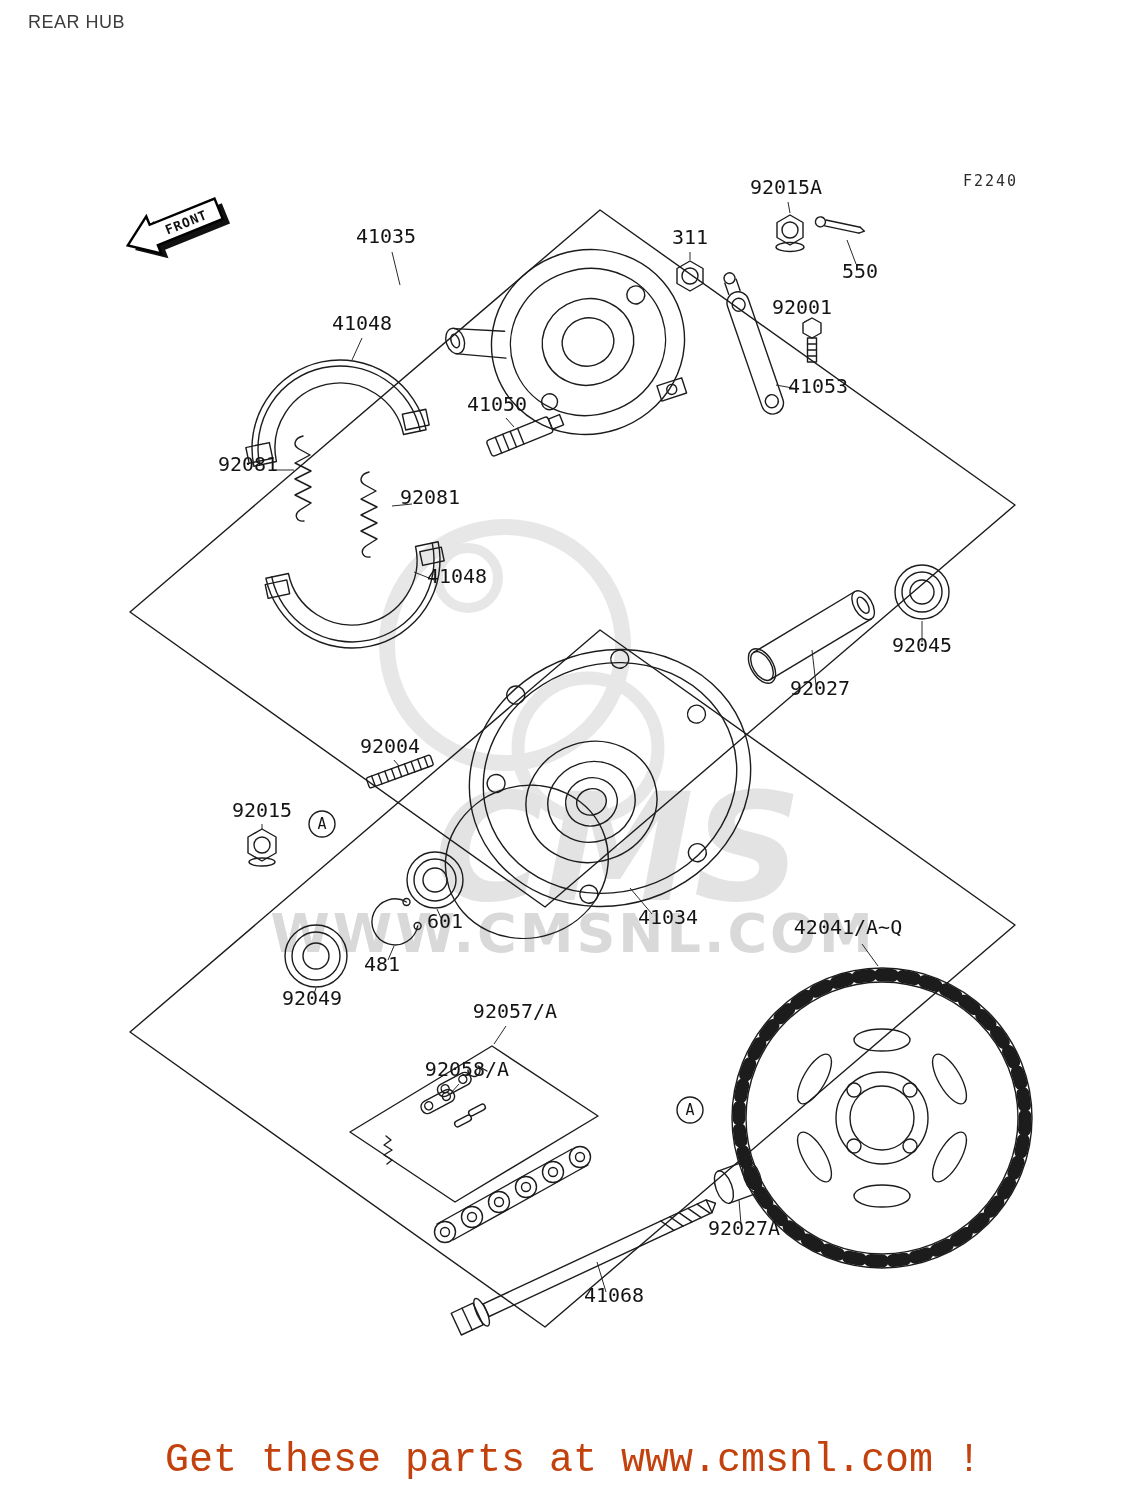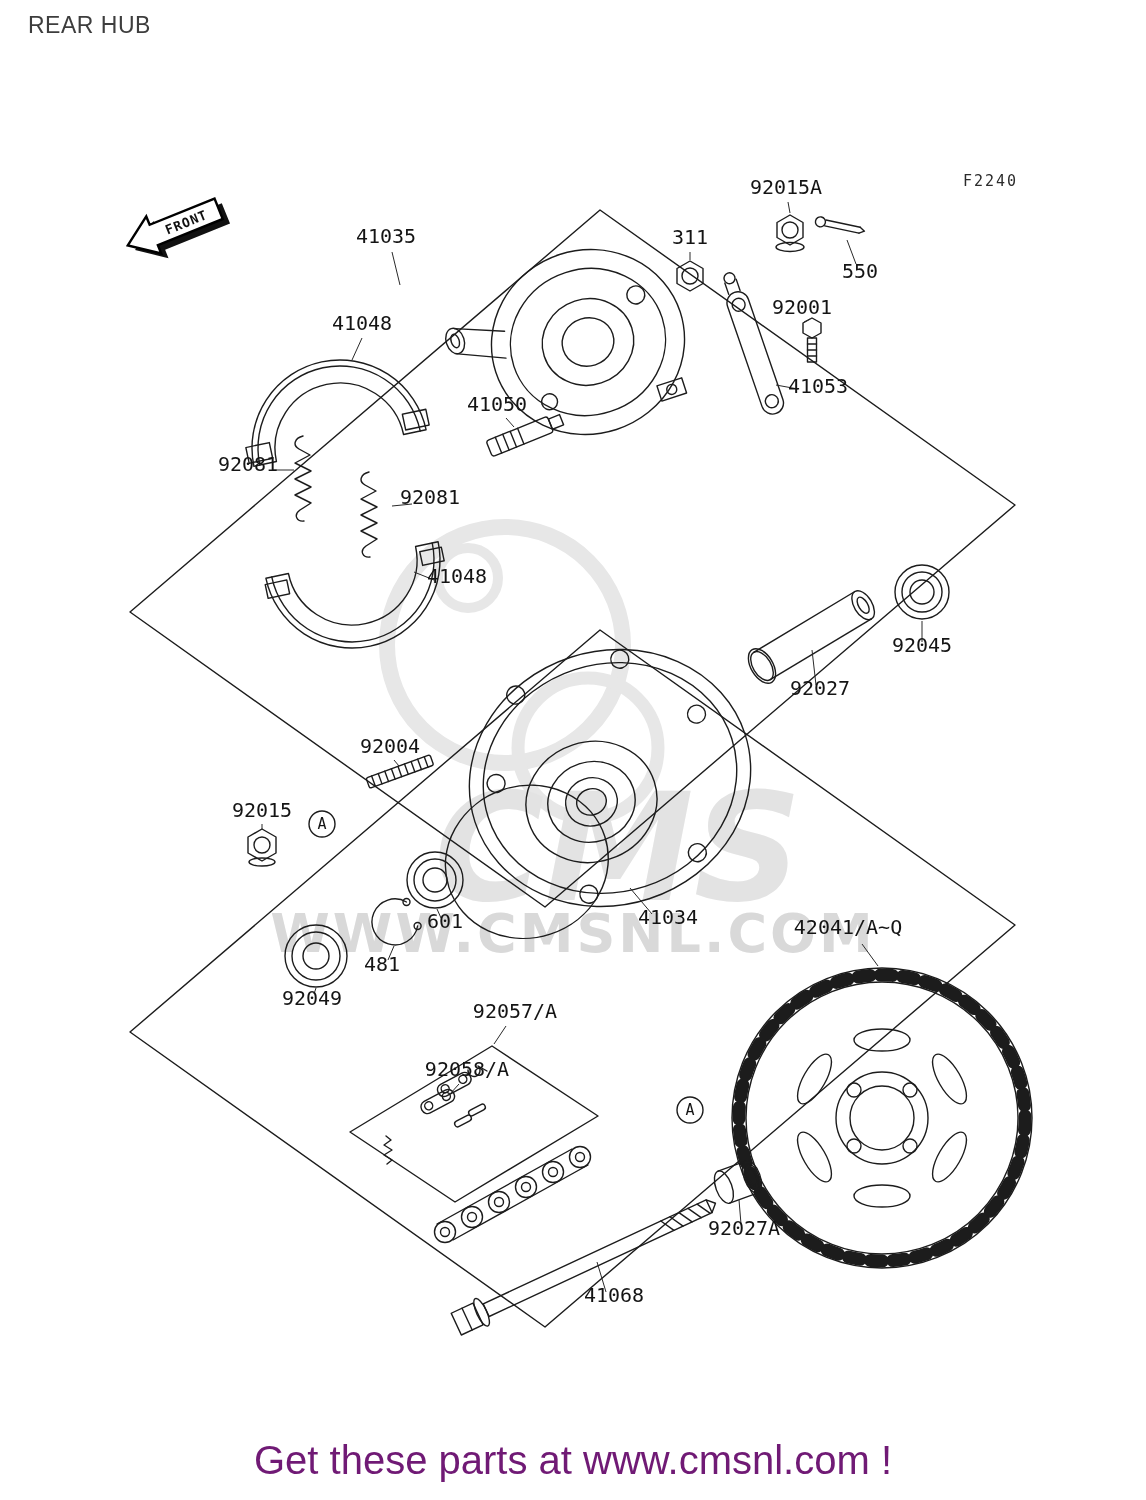--- a/index.html
+++ b/index.html
@@ -1,19 +1,19 @@
 <!DOCTYPE html>
 <html><head>
 <meta charset="utf-8">
 <style>
   html,body{margin:0;padding:0;background:#ffffff;}
   body{width:1146px;height:1500px;position:relative;font-family:"Liberation Sans",sans-serif;overflow:hidden;}
-  .title{position:absolute;top:12px;left:28px;font-size:23px;color:#3d3d3d;letter-spacing:.5px;}
+  .title{position:absolute;top:12px;left:28px;font-size:18px;color:#3d3d3d;letter-spacing:.5px;}
   .footer{position:absolute;top:1438px;left:0;width:1146px;text-align:center;
-          font-family:Liberation Sans, sans-serif;font-size:40px;color:#701a75;}
+          font-family:Liberation Mono, monospace;font-size:40px;color:#c2410c;}
   svg.stage{position:absolute;top:0;left:0;}
   
   g.ln{stroke:#1c1c1c;fill:none;stroke-width:1.4;stroke-linejoin:round;stroke-linecap:round;}
   g.ld{stroke:#2a2a2a;fill:none;stroke-width:1;}
   text.lbl{font-family:"DejaVu Sans Mono",monospace;font-size:20px;fill:#141414;stroke:none;}
   text.ref{font-family:"DejaVu Sans Mono",monospace;font-size:15px;fill:#141414;stroke:none;}
   text.fig{font-family:"DejaVu Sans Mono",monospace;font-size:15px;letter-spacing:2px;fill:#2b2b2b;stroke:none;}
   .wm-logo{font-family:"DejaVu Sans",sans-serif;font-weight:bold;font-style:italic;font-size:150px;fill:#e3e3e3;stroke:none;}
   .wm-url{font-family:"DejaVu Sans",sans-serif;font-weight:bold;font-size:54px;letter-spacing:3px;fill:#d9d9d9;stroke:none;}
   .front-txt{font-family:"DejaVu Sans Mono",monospace;font-size:13px;font-weight:bold;letter-spacing:1px;fill:#111;stroke:none;}

